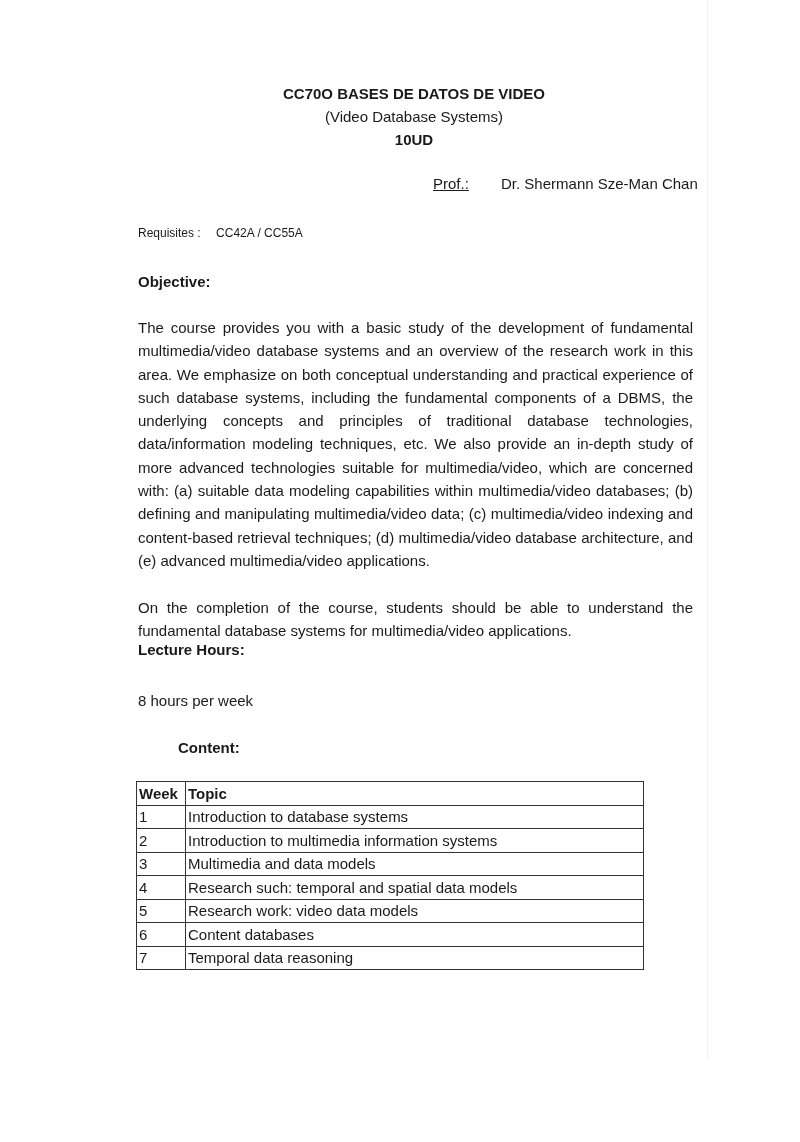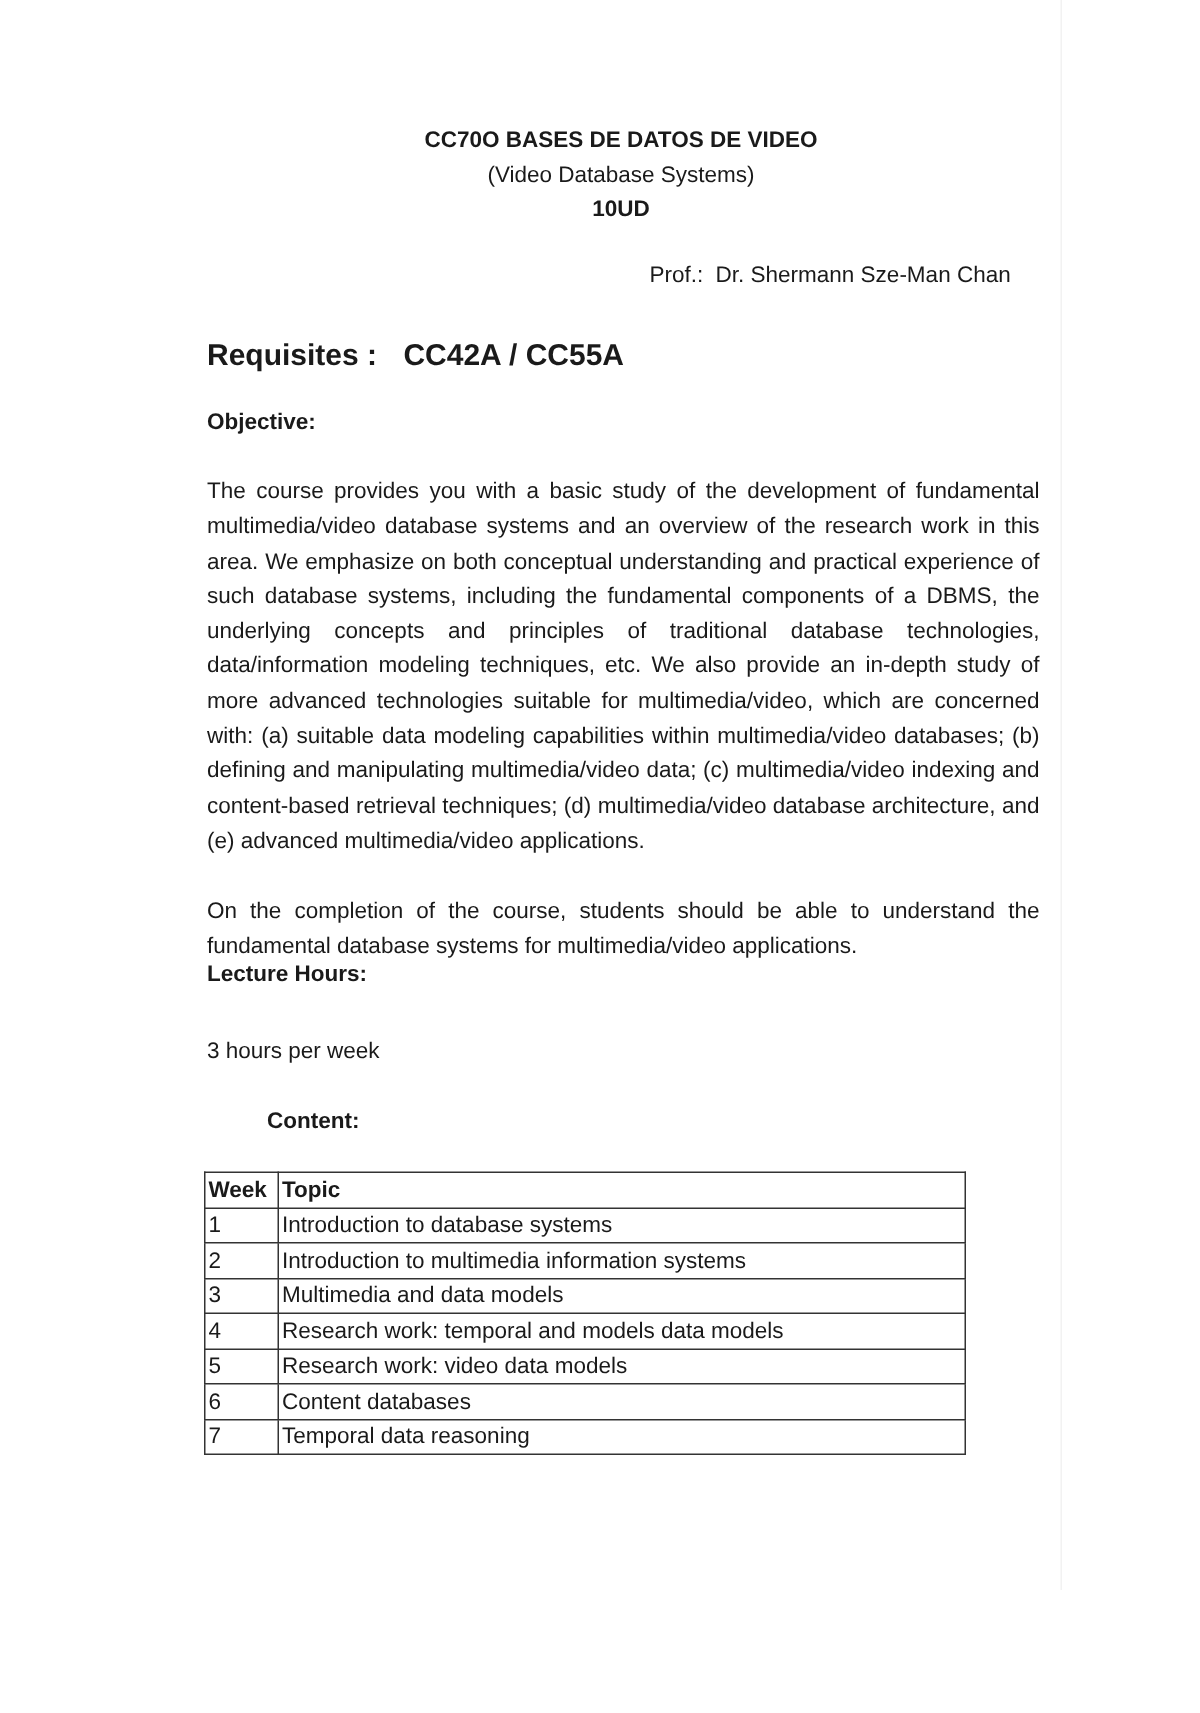--- a/index.html
+++ b/index.html
@@ -34,27 +34,27 @@
       font-size: 15px;
       line-height: 23px;
     }
     .bold { font-weight: bold; }
     .prof {
       position: absolute;
       top: 175px;
       left: 433px;
       font-size: 15px;
     }
-    .prof .prof-label { margin-right: 4px; }
+    .prof .prof-label { margin-right: 28px; text-decoration: underline; }
     .requisites {
       position: absolute;
       top: 226px;
       left: 138px;
-      font-size: 20px;
-      font-weight: bold;
+      font-size: 12px;
+      font-weight: normal;
       text-align: center;
     }
     .requisites .req-value { margin-left: 12px; }
     .heading {
       position: absolute;
       left: 138px;
       font-size: 15px;
       font-weight: bold;
     }
     .para {
@@ -110,21 +110,21 @@
   <span class="req-value">CC42A / CC55A</span>
 </div>
 
 <div class="heading" style="top:273px;text-align:center;">Objective:</div>
 
 <div class="para" style="top:316px;">The course provides you with a basic study of the development of fundamental multimedia/video database systems and an overview of the research work in this area. We emphasize on both conceptual understanding and practical experience of such database systems, including the fundamental components of a DBMS, the underlying concepts and principles of traditional database technologies, data/information modeling techniques, etc. We also provide an in-depth study of more advanced technologies suitable for multimedia/video, which are concerned with: (a) suitable data modeling capabilities within multimedia/video databases; (b) defining and manipulating multimedia/video data; (c) multimedia/video indexing and content-based retrieval techniques; (d) multimedia/video database architecture, and (e) advanced multimedia/video applications.</div>
 
 <div class="para" style="top:596px;">On the completion of the course, students should be able to understand the fundamental database systems for multimedia/video applications.</div>
 
 <div class="heading" style="top:641px;">Lecture Hours:</div>
-<div class="plain" style="top:692px;">3 hours per week</div>
+<div class="plain" style="top:692px;">8 hours per week</div>
 
 <div class="heading" style="top:739px;margin-left:40px;">Content:</div>
 
 <table class="content-table">
   <thead>
     <tr>
       <th class="week-col">Week</th>
       <th>Topic</th>
     </tr>
   </thead>
@@ -136,21 +136,21 @@
     <tr>
       <td>2</td>
       <td>Introduction to multimedia information systems</td>
     </tr>
     <tr>
       <td>3</td>
       <td>Multimedia and data models</td>
     </tr>
     <tr>
       <td>4</td>
-      <td>Research work: temporal and models data models</td>
+      <td>Research such: temporal and spatial data models</td>
     </tr>
     <tr>
       <td>5</td>
       <td>Research work: video data models</td>
     </tr>
     <tr>
       <td>6</td>
       <td>Content databases</td>
     </tr>
     <tr>

